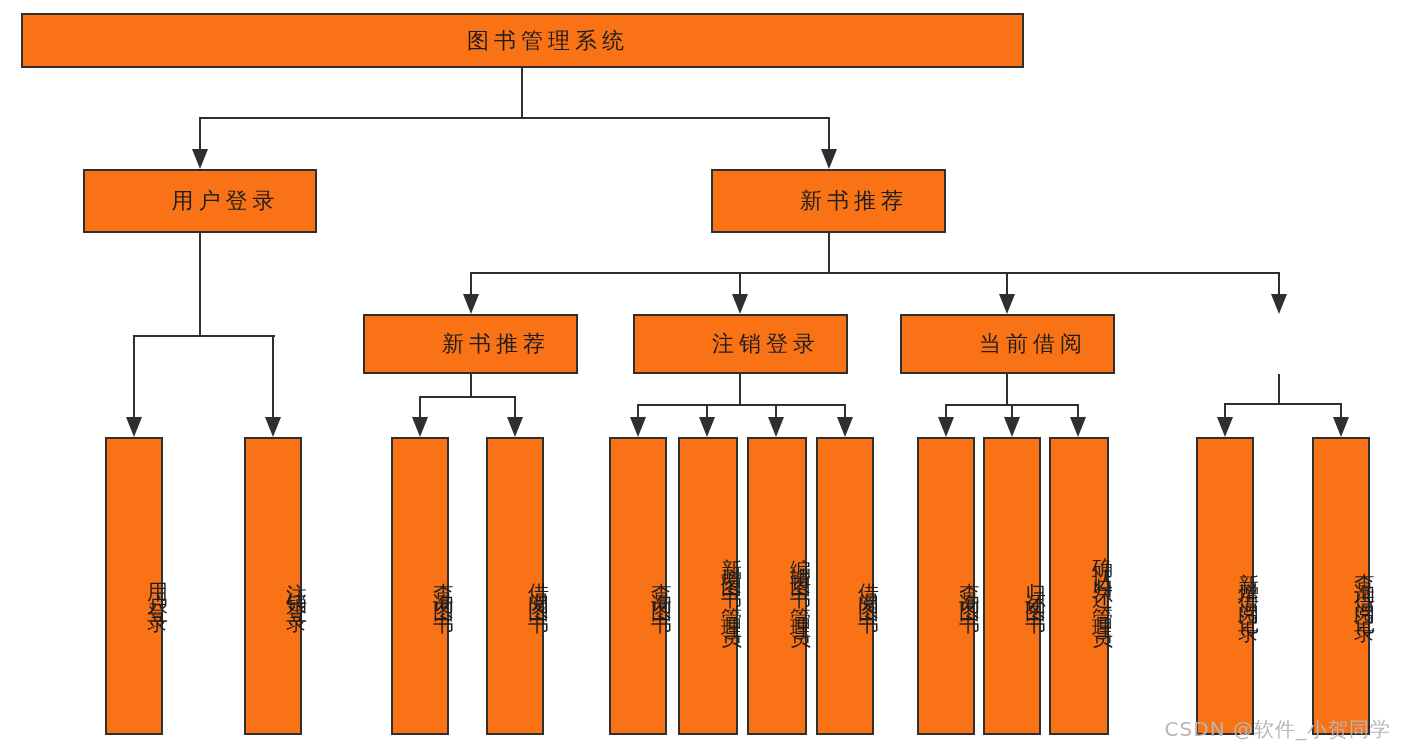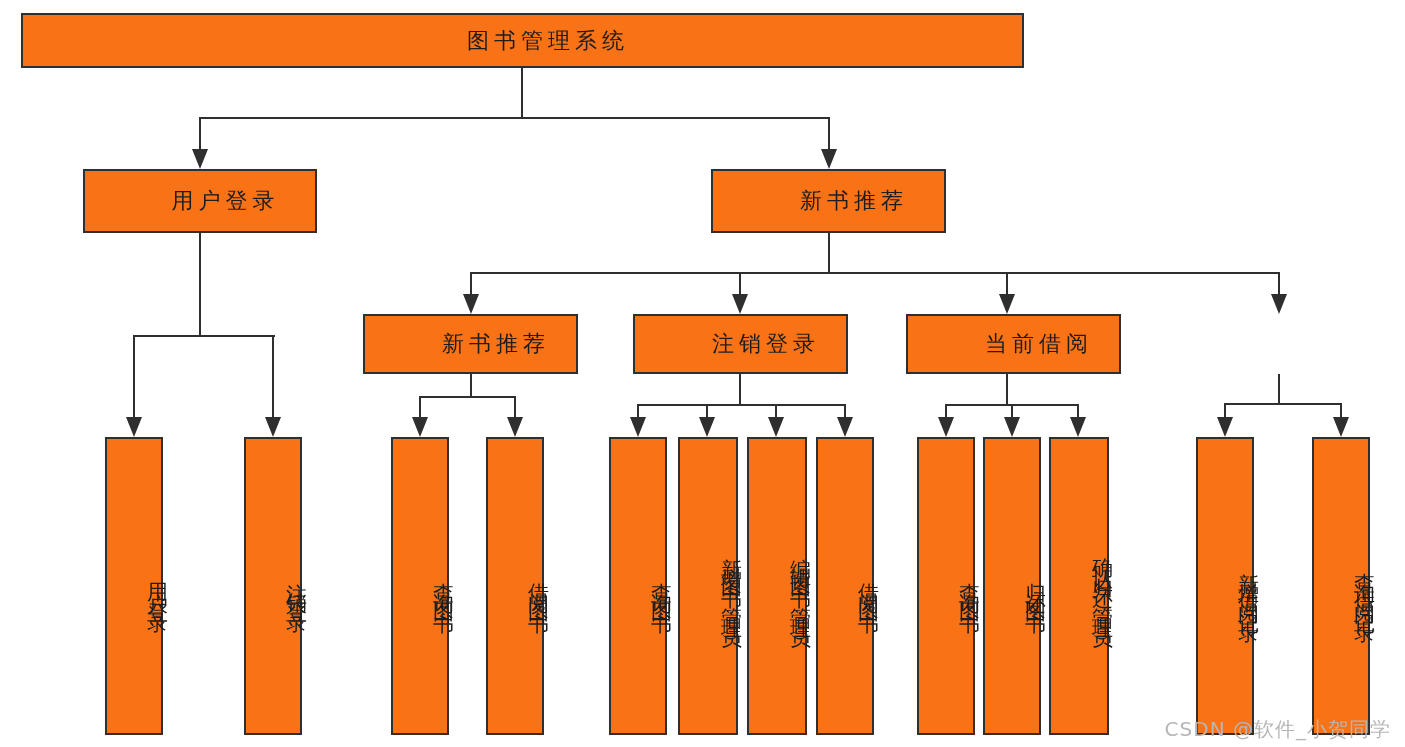--- a/index.html
+++ b/index.html
@@ -41,21 +41,21 @@
     white-space: nowrap;
   }
 
   
   #b-root  { left: 21px;   top: 13px;  width: 1003px; height: 55px; }
   #b-login { left: 83px;   top: 169px; width: 234px;  height: 64px; }
   #b-mgmt  { left: 711px;  top: 169px; width: 235px;  height: 64px; }
 
   #b-newrec  { left: 363px;  top: 314px; width: 215px; height: 60px; text-align: right; }
   #b-borrow  { left: 633px;  top: 314px; width: 215px; height: 60px; }
-  #b-current { left: 900px;  top: 314px; width: 215px; height: 60px; margin-left: 6px; }
+  #b-current { left: 900px;  top: 314px; width: 215px; height: 60px; }
   #b-records { left: 1171px; top: 314px; width: 216px; height: 60px; }
 
   .leaf { top: 437px; width: 58px; height: 298px; }
   #lf-1  { left: 105px;  }
   #lf-2  { left: 244px;  }
   #lf-3  { left: 391px;  }
   #lf-4  { left: 486px;  }
   #lf-5  { left: 609px;  }
   #lf-6  { left: 678px;  width: 60px; }
   #lf-7  { left: 747px;  width: 60px; }

